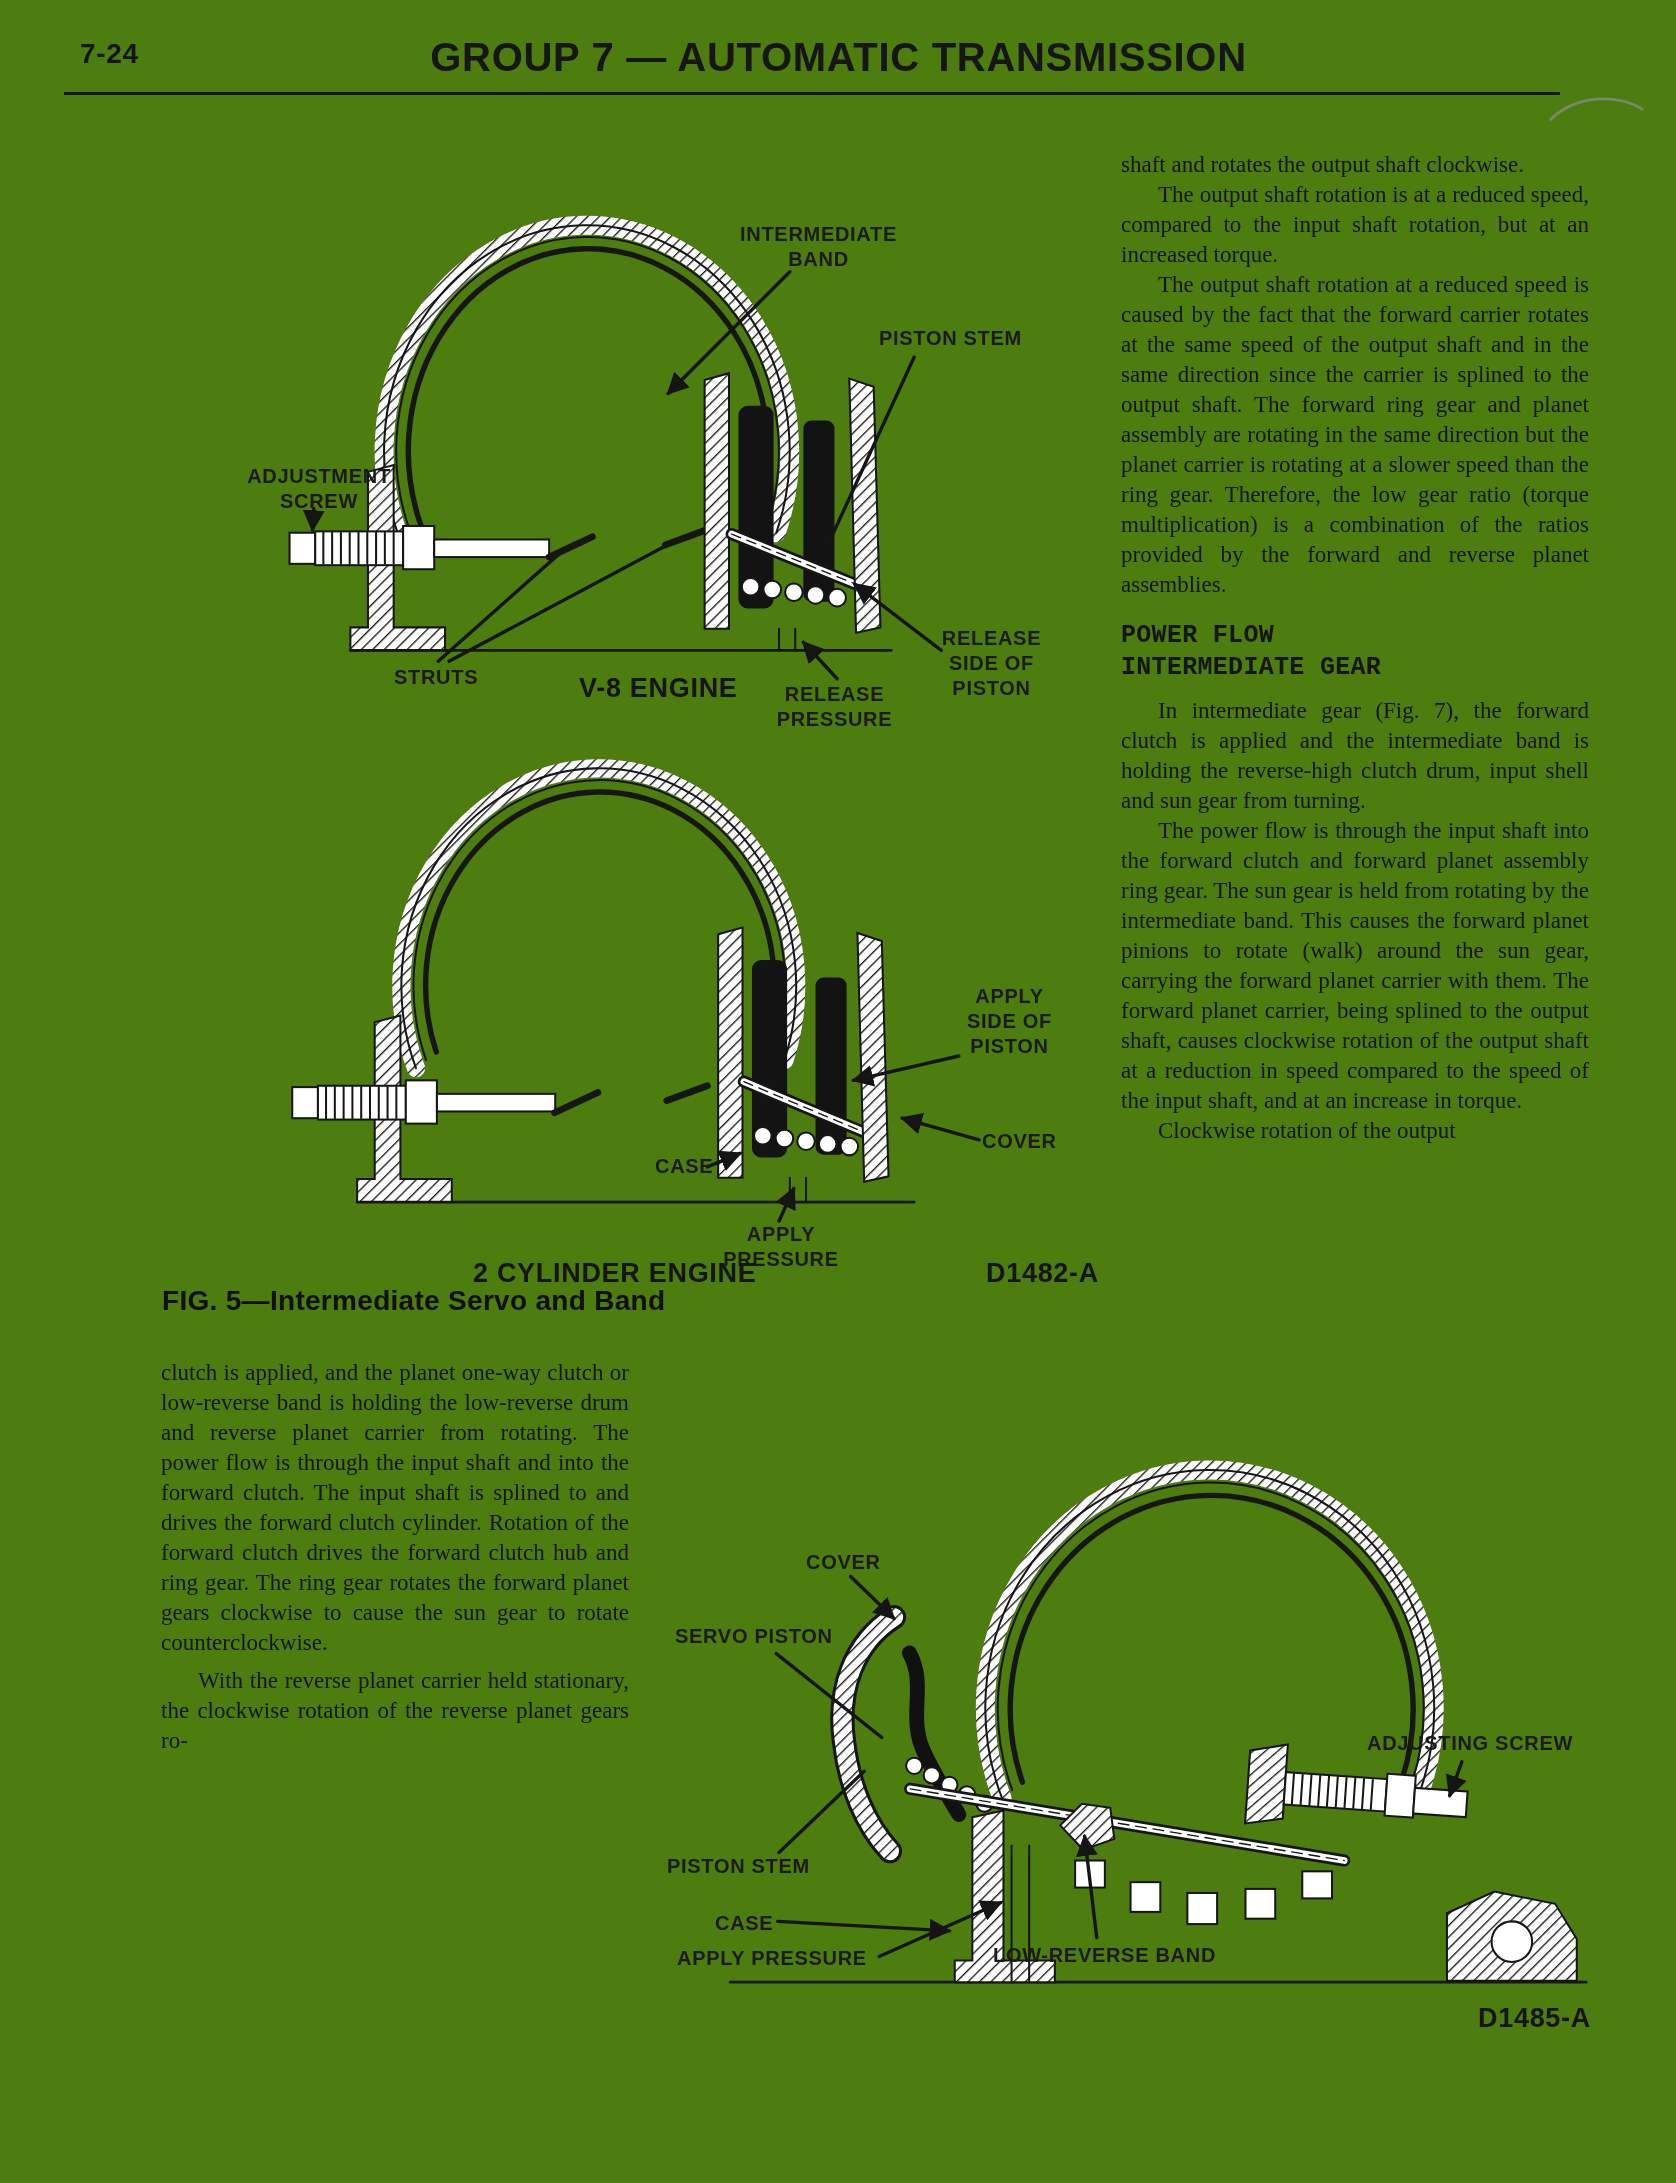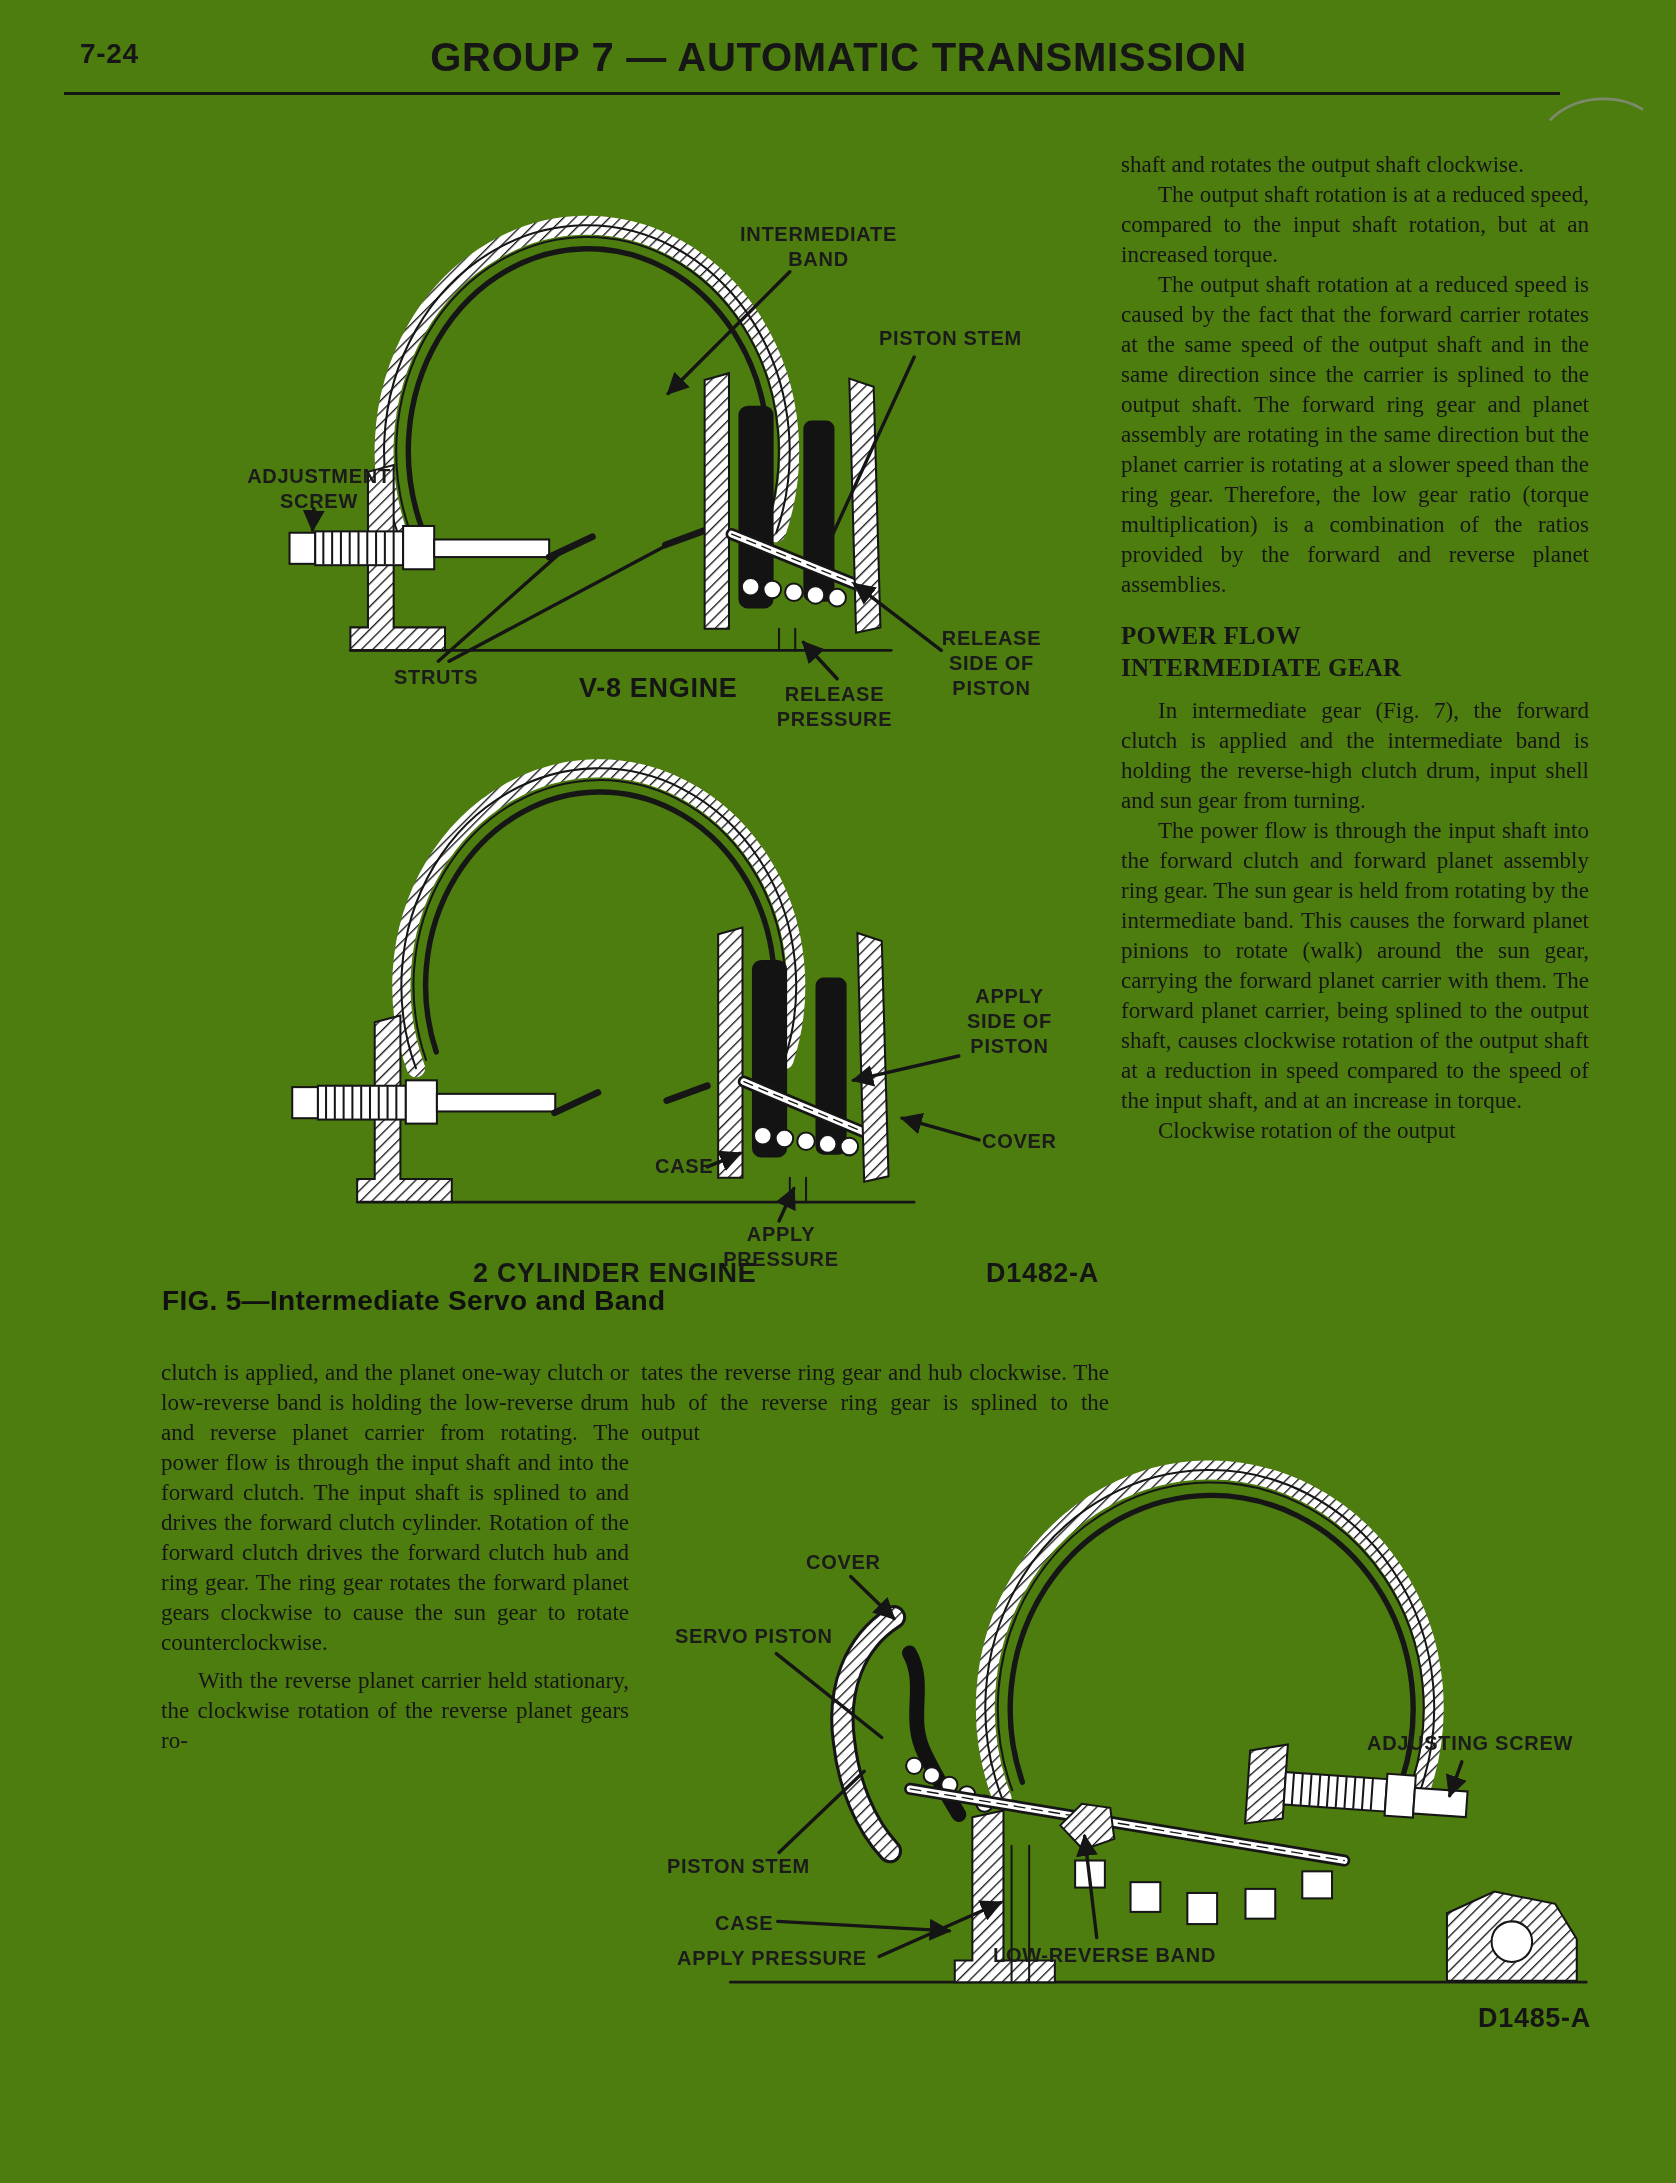--- a/index.html
+++ b/index.html
@@ -22,21 +22,21 @@
   .overlay { position:absolute; left:0; top:0; pointer-events:none; }
   .col {
     position:absolute; width:468px; text-align:justify;
     font-size:23px; line-height:30px; color:#161616;
   }
   .col p { margin:0; text-indent:37px; }
   .col p.cont { text-indent:0; }
   .col p.gap1 { margin-top:12px; }
   .col p.gap2 { margin-top:8px; }
   .subhead {
-    font-family:Liberation Serif, serif; font-weight:700;
+    font-family:Liberation Mono, monospace; font-weight:700;
     font-size:25px; line-height:32px; letter-spacing:0.3px;
     margin-top:20px; margin-bottom:12px; text-align:left;
   }
   .dlabel {
     position:absolute; font-family:"Liberation Sans", sans-serif;
     font-weight:700; font-size:20px; line-height:25px; letter-spacing:0.7px;
     color:#1b1b1b; white-space:nowrap;
   }
   .dlabel.wrap { white-space:normal; text-align:center; }
   .sublab {
@@ -298,18 +298,15 @@
     <p>In intermediate gear (Fig. 7), the forward clutch is applied and the intermediate band is holding the reverse-high clutch drum, input shell and sun gear from turning.</p>
     <p>The power flow is through the input shaft into the forward clutch and forward planet assembly ring gear. The sun gear is held from rotating by the intermediate band. This causes the forward planet pinions to rotate (walk) around the sun gear, carrying the forward planet carrier with them. The forward planet carrier, being splined to the output shaft, causes clockwise rotation of the output shaft at a reduction in speed compared to the speed of the input shaft, and at an increase in torque.</p>
     <p>Clockwise rotation of the output</p>
   </div>
 
   <div class="col" style="left:161px;top:1358px">
     <p class="cont">clutch is applied, and the planet one-way clutch or low-reverse band is holding the low-reverse drum and reverse planet carrier from rotating. The power flow is through the input shaft and into the forward clutch. The input shaft is splined to and drives the forward clutch cylinder. Rotation of the forward clutch drives the forward clutch hub and ring gear. The ring gear rotates the forward planet gears clockwise to cause the sun gear to rotate counterclockwise.</p>
     <p class="gap2">With the reverse planet carrier held stationary, the clockwise rotation of the reverse planet gears ro-</p>
   </div>
 
-  <div class="col" style="left:641px;top:1358px">
-    <p class="cont">tates the reverse ring gear and hub clockwise. The hub of the reverse ring gear is splined to the output</p>
-  </div>
 
 </div>
 
 
 </body></html>

